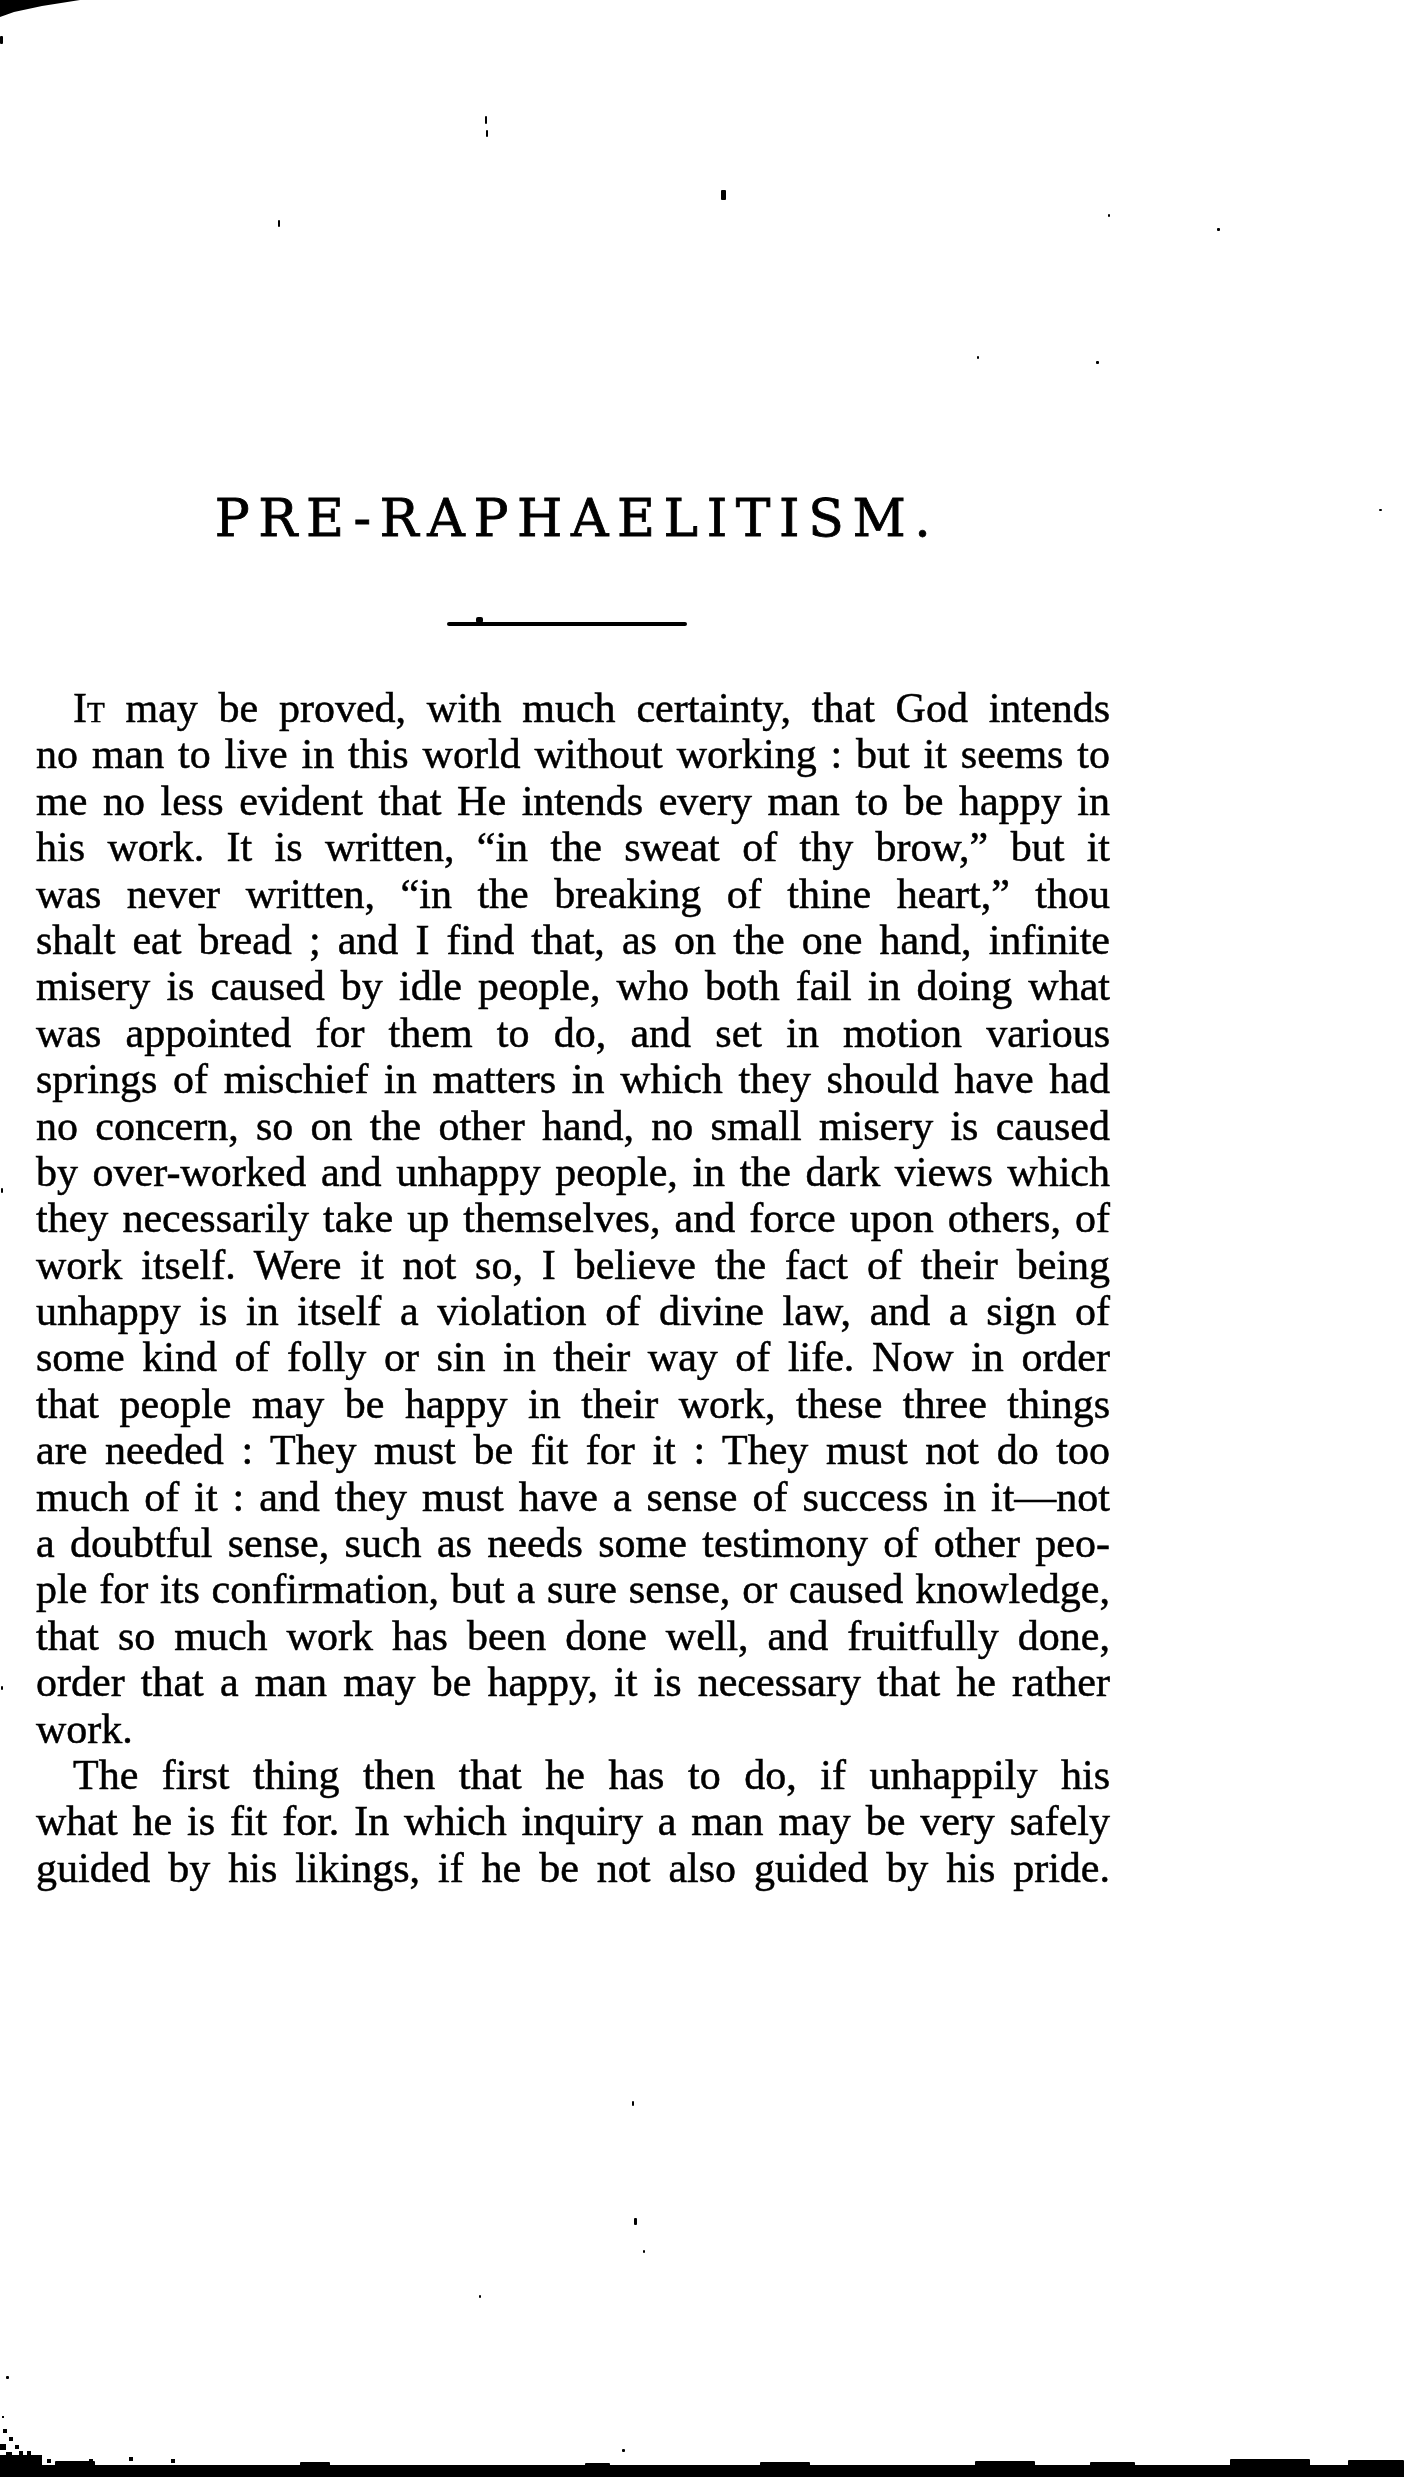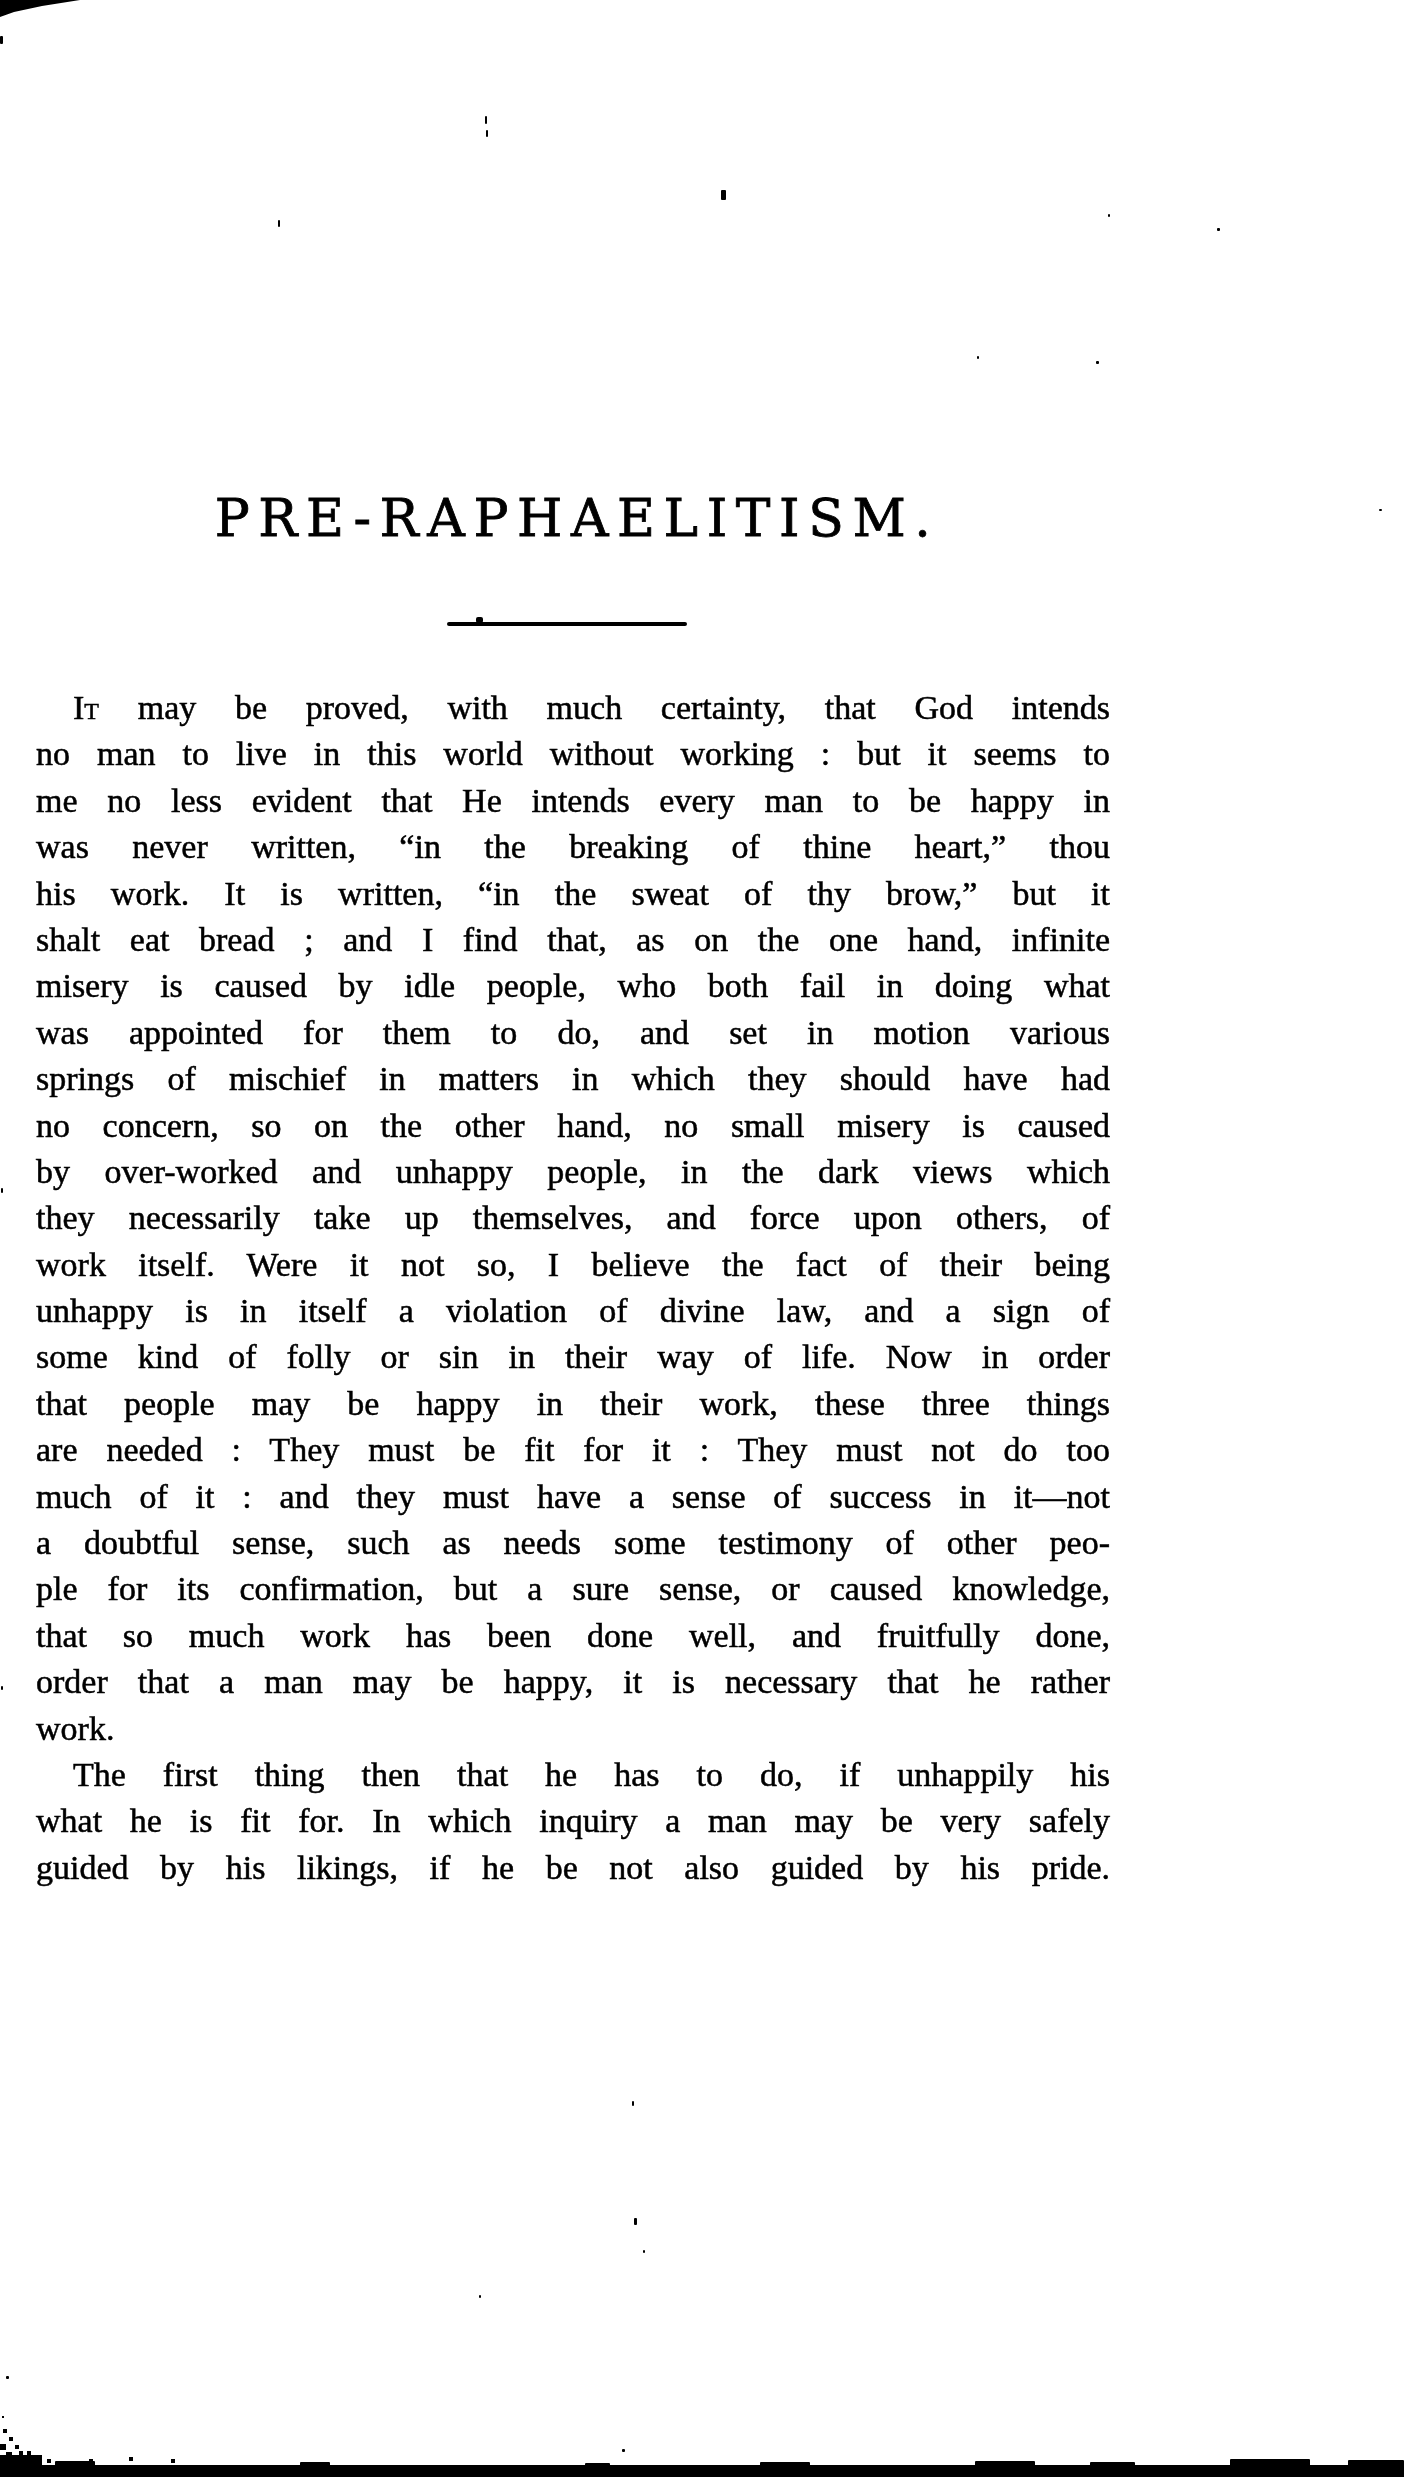--- a/index.html
+++ b/index.html
@@ -33,21 +33,21 @@
   }
   .divider-bump{
     position:absolute;
     left:476px;top:617px;width:7px;height:6px;
     background:#000;border-radius:2px;
   }
   
   .body-block{
     position:absolute;
     left:36px;top:685px;width:1074px;
-    font-size:34px;
+    font-size:42px;
     line-height:46.4px;
     -webkit-text-stroke:0.5px #000;
   }
   .paragraph{margin:0;}
   .line{
     text-align:justify;
     text-align-last:justify;
     height:46.4px;
     white-space:nowrap;
   }
@@ -100,22 +100,22 @@
 
   <h1 class="title">PRE-RAPHAELITISM.</h1>
   <div class="divider"></div>
   <div class="divider-bump"></div>
 
   <div class="body-block">
     <div class="paragraph">
       <div class="line indent"><span class="lead-sc">It</span> <span>may be proved, with much certainty, that God intends</span></div>
       <div class="line">no man to live in this world without working : but it seems to</div>
       <div class="line">me no less evident that He intends every man to be happy in</div>
+      <div class="line">his work. It is written, “in the sweat of thy brow,” but it</div>
       <div class="line">was never written, “in the breaking of thine heart,” thou</div>
-      <div class="line">his work. It is written, “in the sweat of thy brow,” but it</div>
       <div class="line">shalt eat bread ; and I find that, as on the one hand, infinite</div>
       <div class="line">misery is caused by idle people, who both fail in doing what</div>
       <div class="line">was appointed for them to do, and set in motion various</div>
       <div class="line">springs of mischief in matters in which they should have had</div>
       <div class="line">no concern, so on the other hand, no small misery is caused</div>
       <div class="line">by over-worked and unhappy people, in the dark views which</div>
       <div class="line">they necessarily take up themselves, and force upon others, of</div>
       <div class="line">work itself. Were it not so, I believe the fact of their being</div>
       <div class="line">unhappy is in itself a violation of divine law, and a sign of</div>
       <div class="line">some kind of folly or sin in their way of life. Now in order</div>

